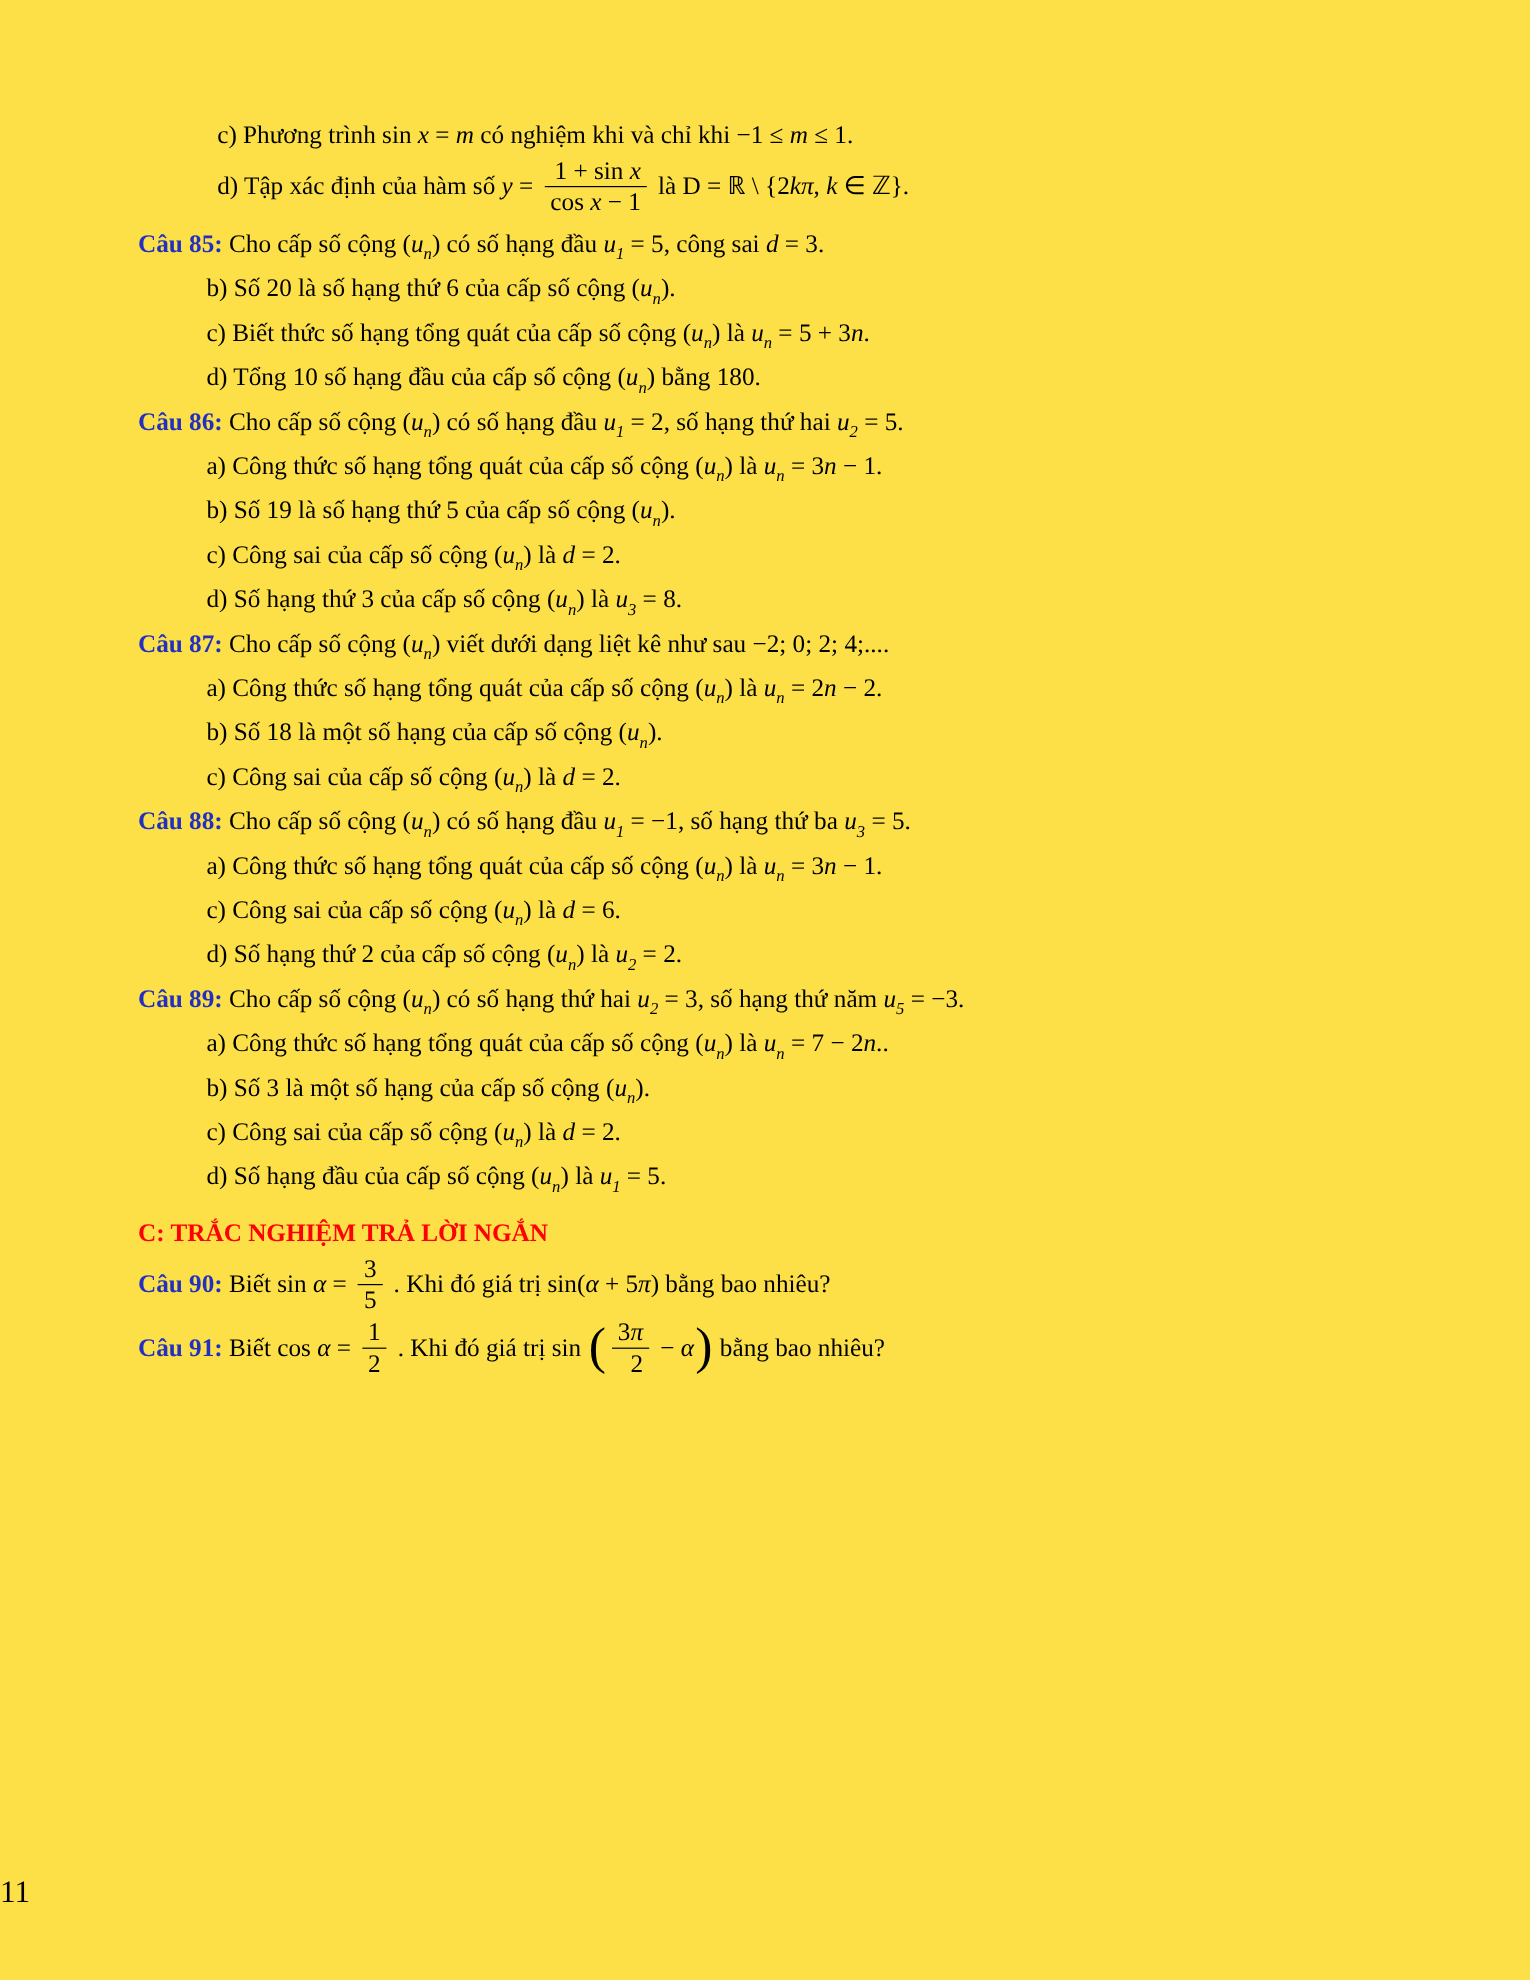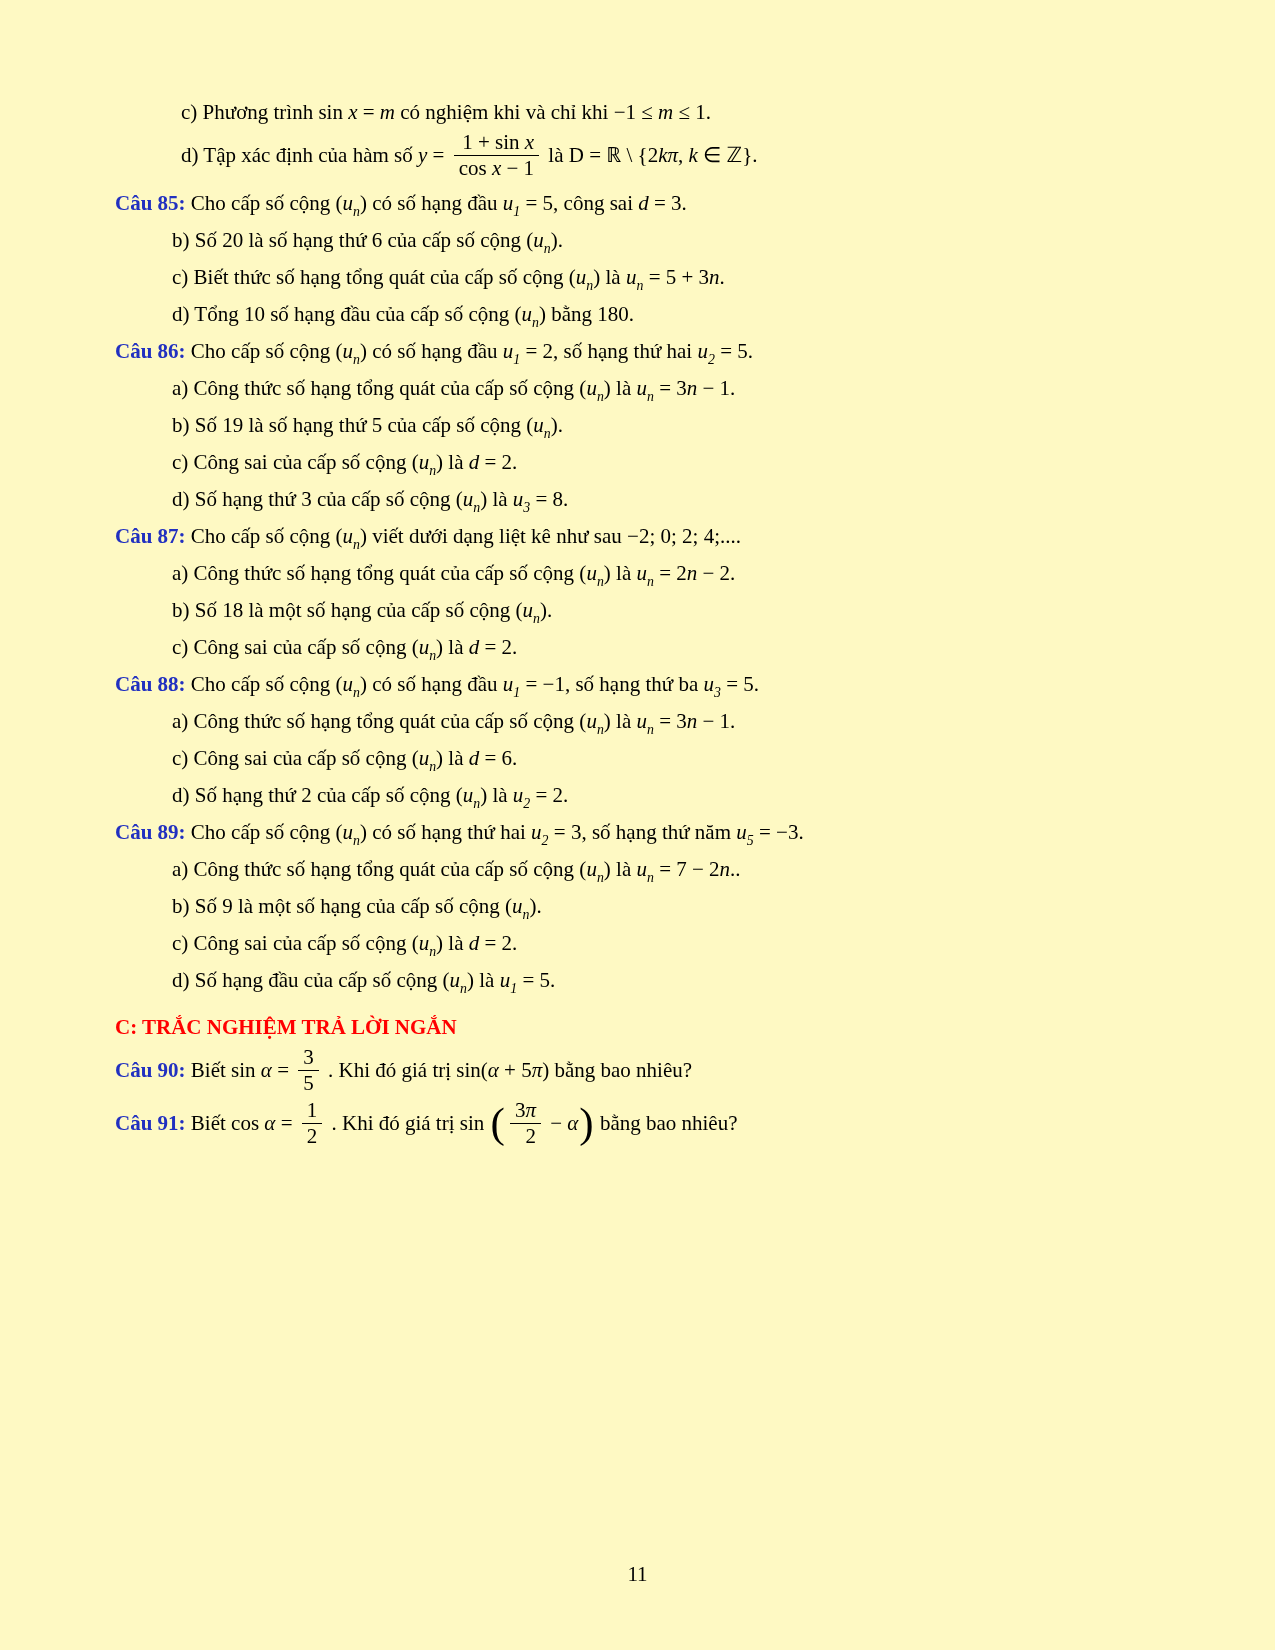--- a/index.html
+++ b/index.html
@@ -1,21 +1,21 @@
 <!DOCTYPE html>
 <html style="--q-color: #2130c0; --section-color: #ff0000;"><head>
 <meta charset="utf-8">
 <style>
   * { box-sizing: border-box; }
   html, body { margin: 0; padding: 0; background: #ffffff; }
   .page {
     position: relative;
     width: 1275px;
     height: 1650px;
-    background: #fef9c3;
+    background: #fde047;
     font-family: "Liberation Serif", serif;
     font-size: 21px;
     color: #000000;
     overflow: hidden;
   }
   .content {
     padding: 92px 85px 0 115px;
   }
   .block {
     line-height: 1.62;
@@ -56,22 +56,22 @@
     position: relative;
     top: -3px;
     padding: 0 1px;
     font-weight: 300;
   }
   .pagenum {
     position: absolute;
     top: 1562px;
     left: 0;
     width: 100%;
-    text-align: center;
-    font-size: 21px;
+    text-align: left;
+    font-size: 26px;
   }
 </style>
 </head>
 <body>
 
 <div class="page">
   <div class="content" id="content">
       <div class="block sub sub2"><span class="rm">c) Phương trình sin </span><span class="it">x</span><span class="rm"> = </span><span class="it">m</span><span class="rm">  có nghiệm khi và chỉ khi −1 ≤ </span><span class="it">m</span><span class="rm"> ≤ 1.</span></div>
       <div class="block sub sub2"><span class="rm">d) Tập xác định của hàm số </span><span class="it">y</span><span class="rm"> = </span><span class="frac"><span class="num"><span class="rm">1 + sin </span><span class="it">x</span></span><span class="den"><span class="rm">cos </span><span class="it">x</span><span class="rm"> − 1</span></span></span><span class="rm"> là D = ℝ \ {2</span><span class="it">kπ</span><span class="rm">, </span><span class="it">k</span><span class="rm"> ∈ ℤ}.</span></div>
       <div class="block q"><span class="q-label">Câu 85:</span><span class="rm"> Cho cấp số cộng (</span><span class="it">u</span><span class="sb it">n</span><span class="rm">) có số hạng đầu </span><span class="it">u</span><span class="sb it">1</span><span class="rm"> = 5, công sai </span><span class="it">d</span><span class="rm"> = 3.</span></div>
@@ -86,21 +86,21 @@
       <div class="block q"><span class="q-label">Câu 87:</span><span class="rm"> Cho cấp số cộng (</span><span class="it">u</span><span class="sb it">n</span><span class="rm">) viết dưới dạng liệt kê như sau −2; 0; 2; 4;....</span></div>
       <div class="block sub"><span class="rm">a) Công thức số hạng tổng quát của cấp số cộng (</span><span class="it">u</span><span class="sb it">n</span><span class="rm">) là </span><span class="it">u</span><span class="sb it">n</span><span class="rm"> = 2</span><span class="it">n</span><span class="rm"> − 2.</span></div>
       <div class="block sub"><span class="rm">b) Số 18 là một số hạng của cấp số cộng (</span><span class="it">u</span><span class="sb it">n</span><span class="rm">).</span></div>
       <div class="block sub"><span class="rm">c) Công sai của cấp số cộng (</span><span class="it">u</span><span class="sb it">n</span><span class="rm">) là </span><span class="it">d</span><span class="rm"> = 2.</span></div>
       <div class="block q"><span class="q-label">Câu 88:</span><span class="rm"> Cho cấp số cộng (</span><span class="it">u</span><span class="sb it">n</span><span class="rm">) có số hạng đầu </span><span class="it">u</span><span class="sb it">1</span><span class="rm"> = −1, số hạng thứ ba </span><span class="it">u</span><span class="sb it">3</span><span class="rm"> = 5.</span></div>
       <div class="block sub"><span class="rm">a) Công thức số hạng tổng quát của cấp số cộng (</span><span class="it">u</span><span class="sb it">n</span><span class="rm">) là </span><span class="it">u</span><span class="sb it">n</span><span class="rm"> = 3</span><span class="it">n</span><span class="rm"> − 1.</span></div>
       <div class="block sub"><span class="rm">c) Công sai của cấp số cộng (</span><span class="it">u</span><span class="sb it">n</span><span class="rm">) là </span><span class="it">d</span><span class="rm"> = 6.</span></div>
       <div class="block sub"><span class="rm">d) Số hạng thứ 2 của cấp số cộng (</span><span class="it">u</span><span class="sb it">n</span><span class="rm">) là </span><span class="it">u</span><span class="sb it">2</span><span class="rm"> = 2.</span></div>
       <div class="block q"><span class="q-label">Câu 89:</span><span class="rm"> Cho cấp số cộng (</span><span class="it">u</span><span class="sb it">n</span><span class="rm">) có số hạng thứ hai </span><span class="it">u</span><span class="sb it">2</span><span class="rm"> = 3, số hạng thứ năm </span><span class="it">u</span><span class="sb it">5</span><span class="rm"> = −3.</span></div>
       <div class="block sub"><span class="rm">a) Công thức số hạng tổng quát của cấp số cộng (</span><span class="it">u</span><span class="sb it">n</span><span class="rm">) là </span><span class="it">u</span><span class="sb it">n</span><span class="rm"> = 7 − 2</span><span class="it">n</span><span class="rm">..</span></div>
-      <div class="block sub"><span class="rm">b) Số 9 là một số hạng của cấp số cộng (</span><span class="it">u</span><span class="sb it">n</span><span class="rm">).</span></div>
+      <div class="block sub"><span class="rm">b) Số 3 là một số hạng của cấp số cộng (</span><span class="it">u</span><span class="sb it">n</span><span class="rm">).</span></div>
       <div class="block sub"><span class="rm">c) Công sai của cấp số cộng (</span><span class="it">u</span><span class="sb it">n</span><span class="rm">) là </span><span class="it">d</span><span class="rm"> = 2.</span></div>
       <div class="block sub"><span class="rm">d) Số hạng đầu của cấp số cộng (</span><span class="it">u</span><span class="sb it">n</span><span class="rm">) là </span><span class="it">u</span><span class="sb it">1</span><span class="rm"> = 5.</span></div>
       <div class="block section"><span class="rm">C: TRẮC NGHIỆM TRẢ LỜI NGẮN</span></div>
       <div class="block q"><span class="q-label">Câu 90:</span><span class="rm"> Biết sin </span><span class="it">α</span><span class="rm"> = </span><span class="frac"><span class="num"><span class="rm">3</span></span><span class="den"><span class="rm">5</span></span></span><span class="rm"> . Khi đó giá trị sin(</span><span class="it">α</span><span class="rm"> + 5</span><span class="it">π</span><span class="rm">) bằng bao nhiêu?</span></div>
       <div class="block q"><span class="q-label">Câu 91:</span><span class="rm"> Biết cos </span><span class="it">α</span><span class="rm"> = </span><span class="frac"><span class="num"><span class="rm">1</span></span><span class="den"><span class="rm">2</span></span></span><span class="rm"> . Khi đó giá trị sin </span><span class="bigp">(</span><span class="frac"><span class="num"><span class="rm">3</span><span class="it">π</span></span><span class="den"><span class="rm">2</span></span></span><span class="rm"> − </span><span class="it">α</span><span class="bigp">)</span><span class="rm"> bằng bao nhiêu?</span></div>
     </div>
   <div class="pagenum">11</div>
 </div>
 
 </body></html>

